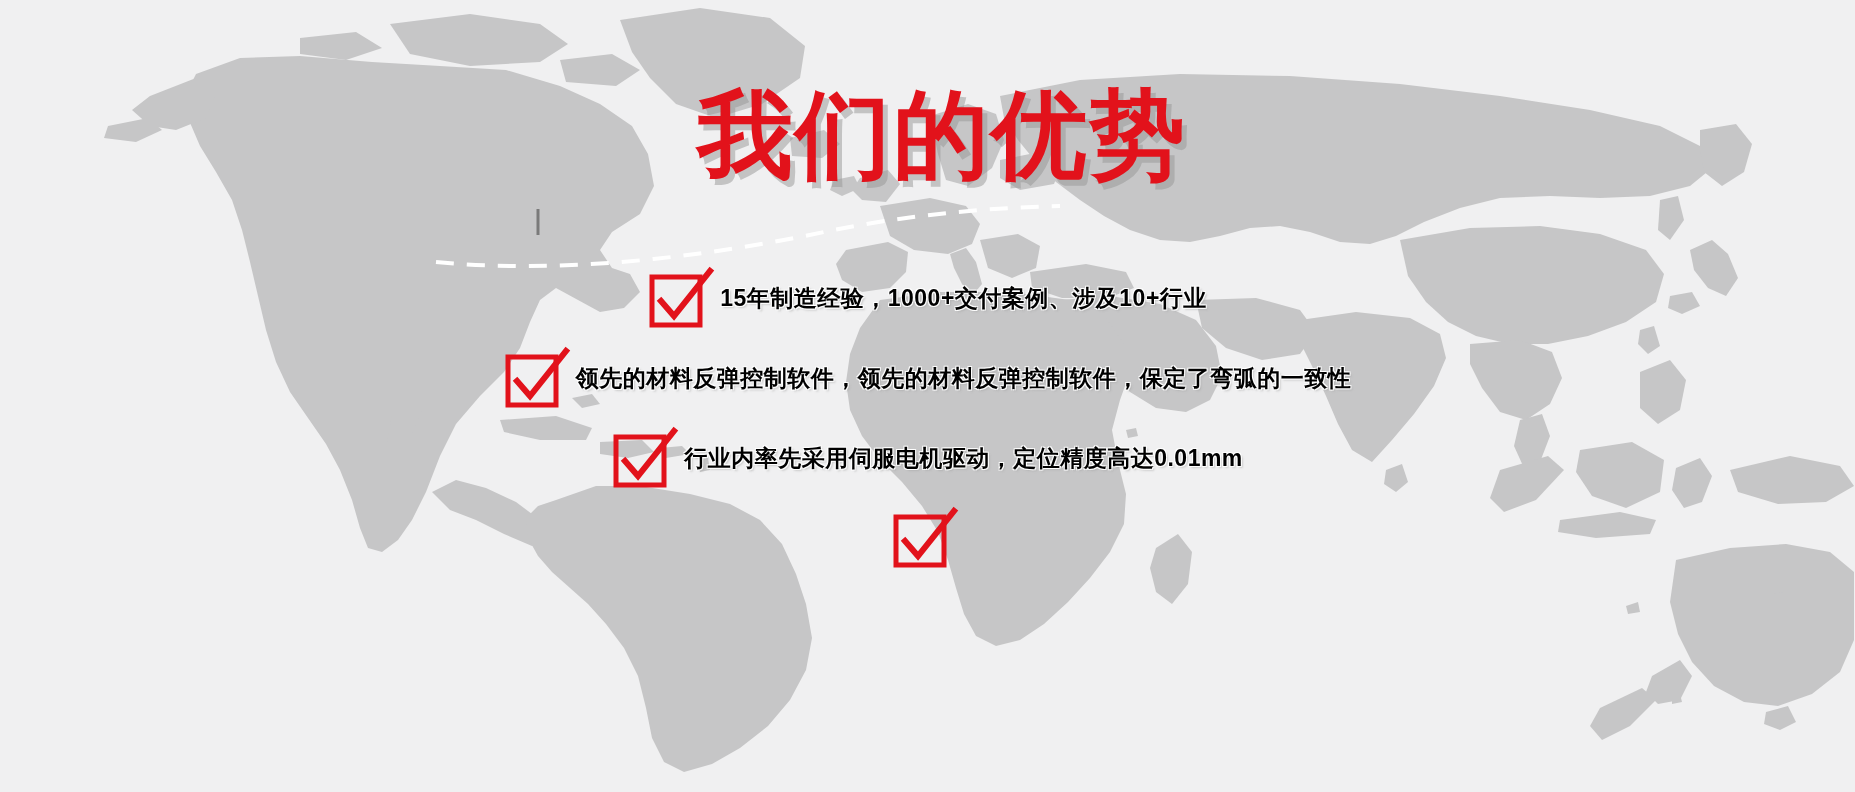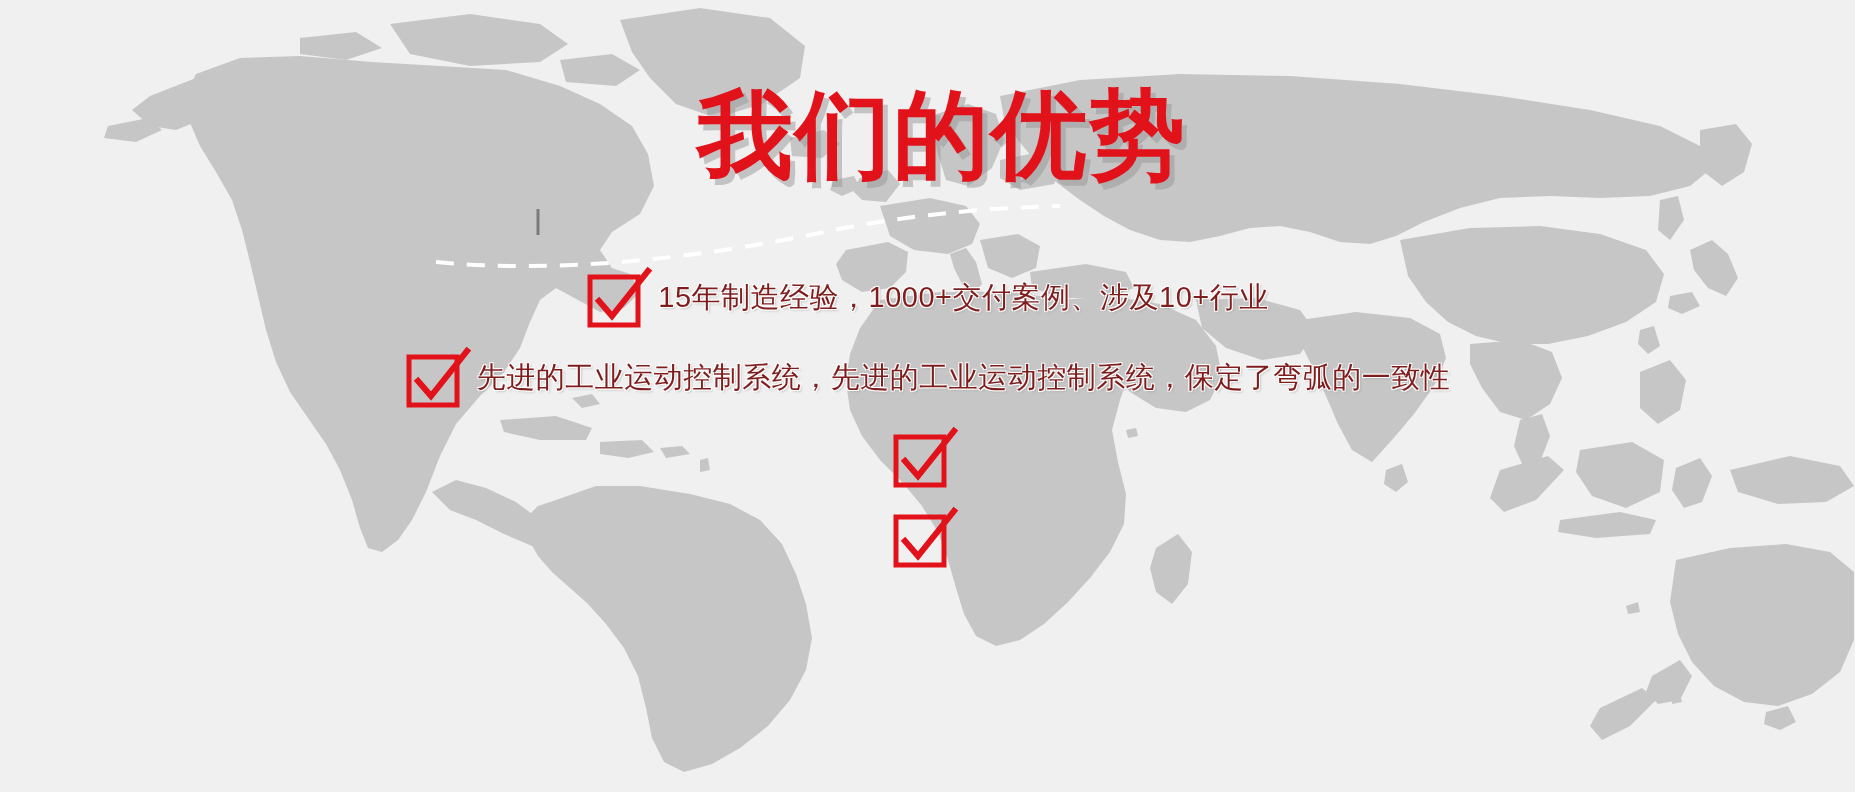--- a/index.html
+++ b/index.html
@@ -67,23 +67,23 @@
     flex:0 0 auto;
     width:50px; height:50px;
     position:relative;
     margin-right:22px;
   }
   .check-box svg { display:block; width:66px; height:62px; margin:-6px 0 0 0; overflow:visible; }
   .cb-square { fill:none; stroke:#e2121b; stroke-width:5; }
   .cb-tick   { fill:none; stroke:#e2121b; stroke-width:6; stroke-linecap:square; stroke-linejoin:miter; }
 
   .advantage-text {
-    font-size:29px;
-    font-weight:normal;
-    color:#7f1d1d;
+    font-size:23px;
+    font-weight:bold;
+    color:#000000;
     white-space:nowrap;
     letter-spacing:0.5px;
     text-shadow:
        1px  1px 0 rgba(255,255,255,0.9),
       -1px  1px 0 rgba(255,255,255,0.9),
        1px -1px 0 rgba(255,255,255,0.9),
       -1px -1px 0 rgba(255,255,255,0.9),
        2px  2px 2px rgba(160,160,160,0.45);
   }
 </style>
@@ -213,30 +213,31 @@
       </div>
 
 
       <div class="advantage-row">
         <span class="check-box">
           <svg viewBox="0 0 66 62" xmlns="http://www.w3.org/2000/svg">
             <rect class="cb-square" x="4" y="10" width="48" height="48"></rect>
             <path class="cb-tick" d="M13 34 L26 49 L62 4"></path>
           </svg>
         </span>
-        <span class="advantage-text">先进的工业运动控制系统，先进的工业运动控制系统，保定了弯弧的一致性</span>
-      </div>
-
-      <div class="advantage-row">
-        <span class="check-box">
-          <svg viewBox="0 0 66 62" xmlns="http://www.w3.org/2000/svg">
-            <rect class="cb-square" x="4" y="10" width="48" height="48"></rect>
-            <path class="cb-tick" d="M13 34 L26 49 L62 4"></path>
-          </svg>
-        </span>
+        <span class="advantage-text">领先的材料反弹控制软件，领先的材料反弹控制软件，保定了弯弧的一致性</span>
+      </div>
+
+      <div class="advantage-row">
+        <span class="check-box">
+          <svg viewBox="0 0 66 62" xmlns="http://www.w3.org/2000/svg">
+            <rect class="cb-square" x="4" y="10" width="48" height="48"></rect>
+            <path class="cb-tick" d="M13 34 L26 49 L62 4"></path>
+          </svg>
+        </span>
+        <span class="advantage-text">行业内率先采用伺服电机驱动，定位精度高达0.01mm</span>
       </div>
 
       <div class="advantage-row">
         <span class="check-box">
           <svg viewBox="0 0 66 62" xmlns="http://www.w3.org/2000/svg">
             <rect class="cb-square" x="4" y="10" width="48" height="48"></rect>
             <path class="cb-tick" d="M13 34 L26 49 L62 4"></path>
           </svg>
         </span>
       </div>

